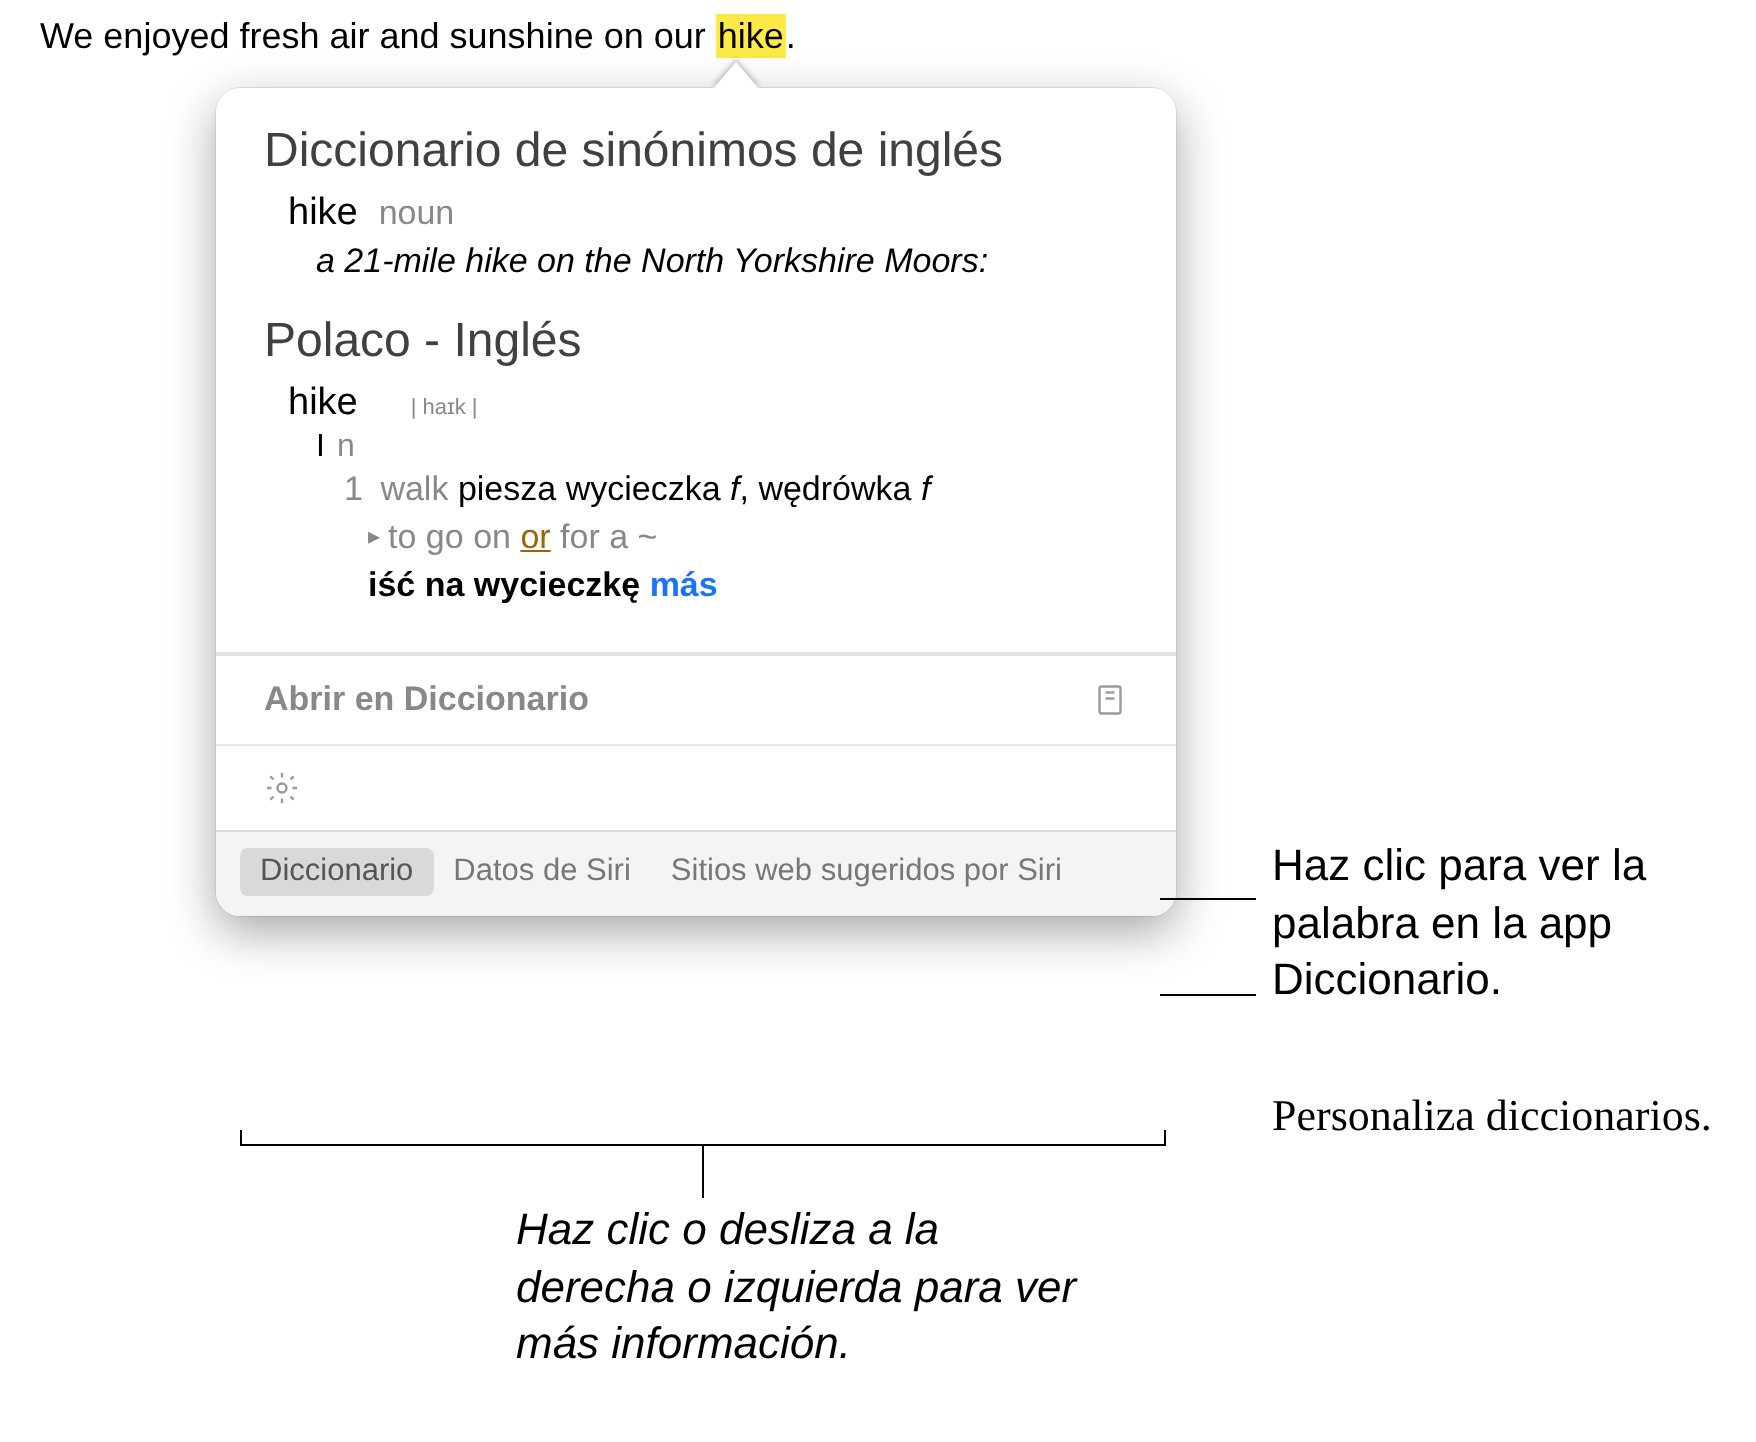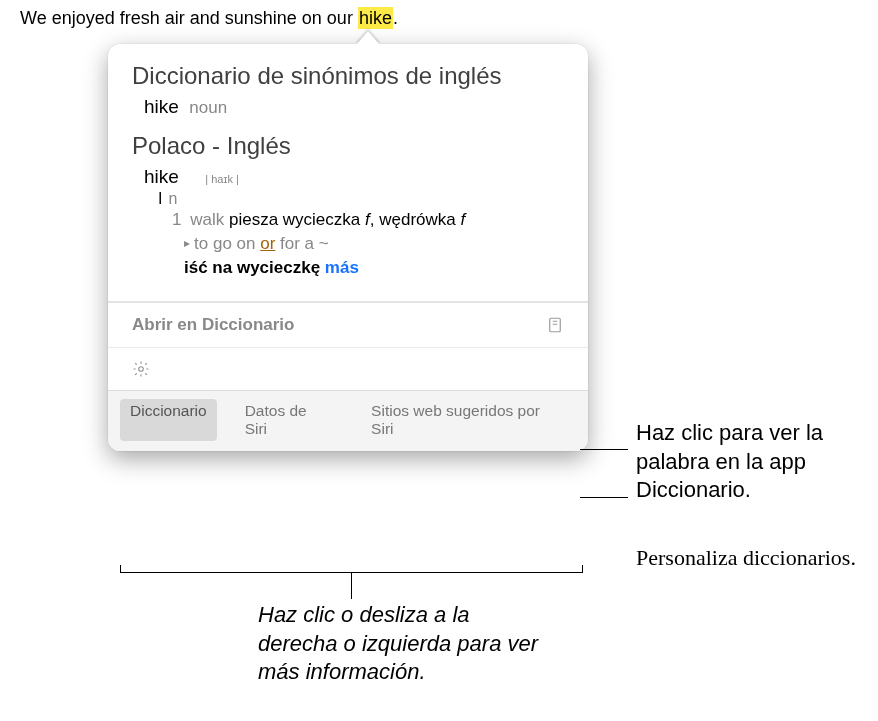--- a/index.html
+++ b/index.html
@@ -112,21 +112,20 @@
   .action-label {
     font-size: 17px;
     color: #888;
     font-weight: 600;
   }
   .tab-bar {
     background: #f4f4f4;
     border-top: 1px solid #dcdcdc;
     padding: 8px 12px 10px 12px;
     display: flex;
-    gap: 18px;
     font-size: 15.5px;
   }
   .tab {
     color: #777;
     padding: 3px 10px;
     border-radius: 4px;
     cursor: pointer;
   }
   .tab.active {
     background: #d9d9d9;
@@ -167,20 +166,21 @@
   <div class="arrow"></div>
   <div class="popover">
     <div class="pop-body">
 
       <div class="section-title">Diccionario de sinónimos de inglés</div>
       <div class="entry">
         <div class="word-row">
           <span class="word">hike</span>
           <span class="pos">noun</span>
         </div>
+        <div class="example">a 21-mile hike on the North Yorkshire Moors:</div>
       </div>
 
       <div class="section-title">Polaco - Inglés</div>
       <div class="entry">
         <div class="word-row">
           <span class="word">hike</span>
           <span class="pron">| haɪk |</span>
         </div>
         <div class="sense-grammar">
           <span class="roman">I</span>

